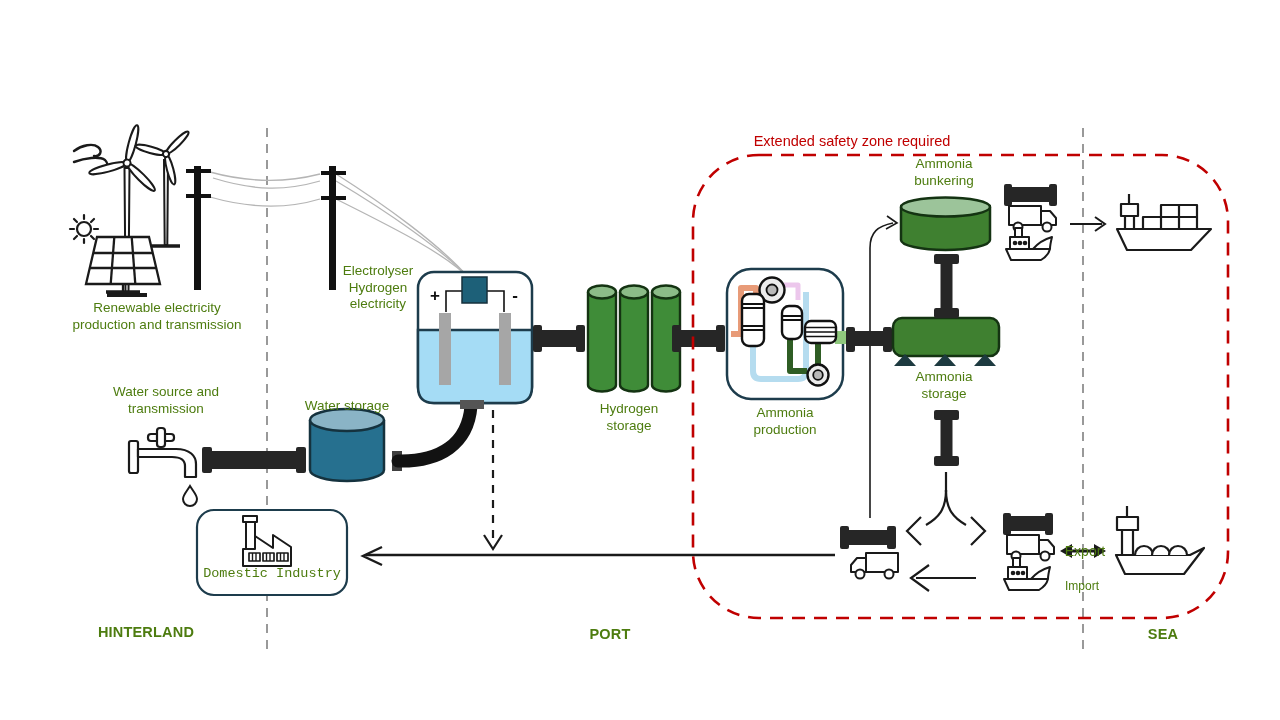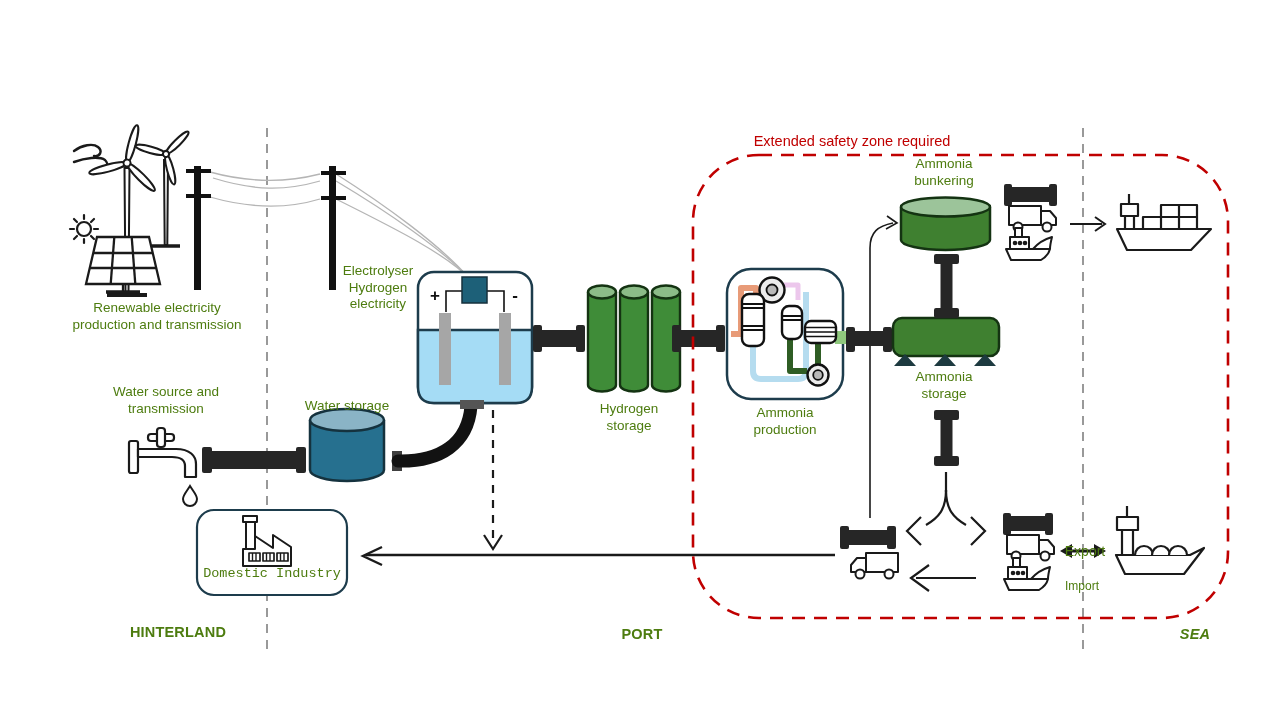--- a/index.html
+++ b/index.html
@@ -1,21 +1,21 @@
 <!DOCTYPE html>
 <html><head>
 <meta charset="utf-8">
 <style>
   html,body{margin:0;padding:0;background:#ffffff;}
   .canvas{position:relative;width:1280px;height:720px;background:#ffffff;overflow:hidden;
           font-family:"Liberation Sans",sans-serif;}
   .canvas svg{position:absolute;left:0;top:0;}
   .lbl{position:absolute;font-size:13.5px;line-height:16.5px;color:#4d7c0f;text-align:center;
        white-space:pre-line;transform:translateX(-50%);}
-  .zone{font-weight:700;font-size:14.5px;letter-spacing:.2px;margin-left:32px;}
+  .zone{font-weight:700;font-size:14.5px;letter-spacing:.2px;}
   .safety{color:#C00000;font-size:14.5px;}
   svg text.pm{font-family:"Liberation Sans",sans-serif;font-size:17px;font-weight:700;fill:#111;}
 </style>
 </head>
 <body>
 
 <div class="canvas">
 <svg width="1280" height="720" viewBox="0 0 1280 720">
 
   <line x1="267" y1="128" x2="267" y2="650" stroke="#808080" stroke-width="1.6" stroke-dasharray="9 7"></line>
@@ -360,14 +360,14 @@
   <div class="lbl" style="left:944px;top:156px;">Ammonia
 bunkering</div>
   <div class="lbl" style="left:944px;top:369px;">Ammonia
 storage</div>
   <div class="lbl" style="left:272px;top:566px;font-family:Liberation Mono, monospace;">Domestic Industry</div>
   <div class="lbl" style="left:1085px;top:511px;font-size:14px;margin-top:32px;">Export</div>
   <div class="lbl" style="left:1082px;top:578px;font-size:12px;">Import</div>
   <div class="lbl safety" style="left:852px;top:133px;">Extended safety zone required</div>
   <div class="lbl zone" style="left:146px;top:624px;">HINTERLAND</div>
   <div class="lbl zone" style="left:610px;top:626px;">PORT</div>
-  <div class="lbl zone" style="left:1163px;top:626px;font-style:italic;">SEA</div>
+  <div class="lbl zone" style="left:1163px;top:626px;">SEA</div>
 </div>
 
 </body></html>

